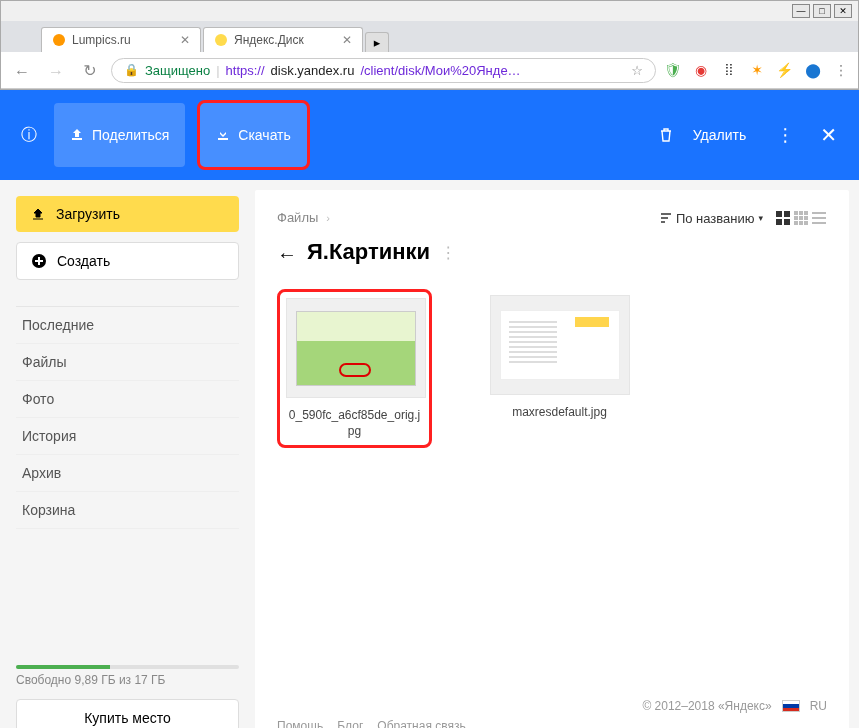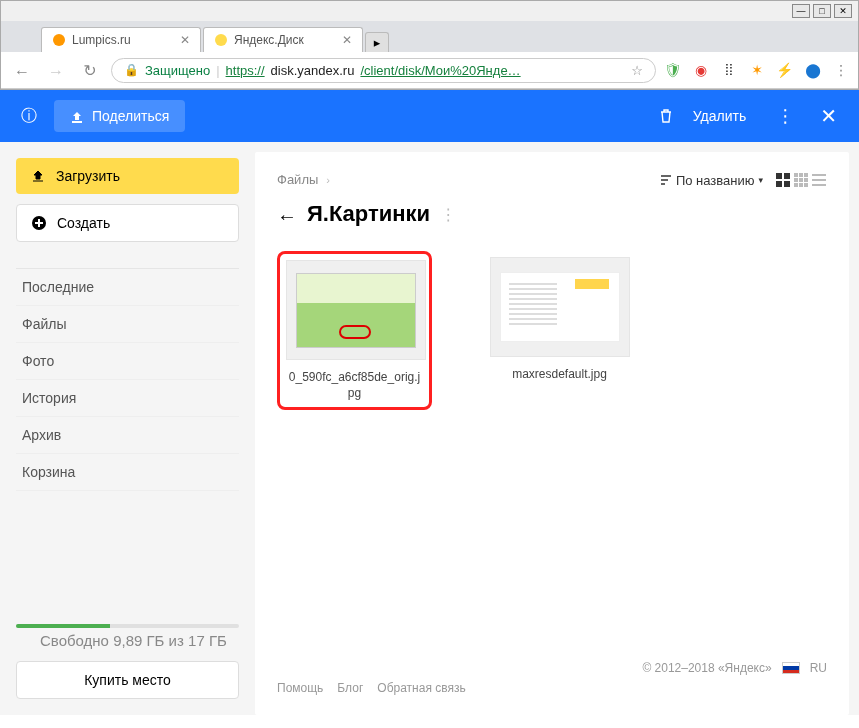--- a/index.html
+++ b/index.html
@@ -15,48 +15,48 @@
 .tab.active { background: #fff; }
 .tab .favicon { width: 14px; height: 14px; }
 .tab-close { margin-left: auto; font-size: 12px; color: #888; cursor: pointer; }
 .new-tab { width: 24px; height: 20px; background: #e0e0e0; border: 1px solid #bbb; border-bottom:none; display:flex; align-items:center; justify-content:center; border-radius: 3px 3px 0 0;}
 
 .addr-bar { display: flex; align-items: center; background: #fff; padding: 5px 8px; border-bottom: 1px solid #ccc; gap: 8px; }
 .nav-arrow { width: 26px; height: 26px; display: flex; align-items: center; justify-content: center; color: #888; font-size: 16px; }
 .addr-field { flex: 1; border: 1px solid #ccc; border-radius: 14px; padding: 4px 12px; display: flex; align-items: center; gap: 6px; font-size: 13px; color: #333; }
 .lock-icon { color: #0a8043; font-size: 12px; }
 .url-secure { color: #0a8043; }
-.url-rest { color: #15803d; text-decoration: underline; }
+.url-rest { color: #6d28d9; }
 .url-bold { color: #222; }
 .ext-icons { display: flex; gap: 10px; align-items: center; }
 .ext-ico { width: 18px; height: 18px; display:flex; align-items:center; justify-content:center; font-size:14px;}
 
 
 .action-bar { background: #1a73ff; color: #fff; display: flex; align-items: center; padding: 10px 16px; gap: 12px; }
 .info-ico { width: 26px; display:flex; justify-content:center; font-size:16px; }
 .file-name { font-size: 15px; font-weight: 500; max-width: 180px; overflow:hidden; white-space:nowrap; text-overflow: ellipsis; }
-.act-btn { background: rgba(255,255,255,0.2); border: none; color: #fff; padding: 8px 16px; border-radius: 4px; display: flex; align-items: flex-end; gap: 8px; font-size: 14px; cursor:pointer; }
+.act-btn { background: rgba(255,255,255,0.2); border: none; color: #fff; padding: 24px 16px; border-radius: 4px; display: flex; align-items: flex-start; gap: 8px; font-size: 14px; cursor:pointer; }
 .act-btn.highlight { border: 3px solid #ff2020; border-radius: 8px; }
 .spacer { flex: 1; }
 .delete-btn { display: flex; align-items: center; gap: 20px; font-size: 14px; cursor:pointer; padding: 6px 10px;}
 .more-ico { font-size: 18px; padding: 0 8px; cursor:pointer;}
 .close-x { font-size: 20px; padding: 0 6px; cursor:pointer;}
 
 
 .content { display: flex; height: calc(728px - 155px); background: #f5f5f5; }
 .sidebar { width: 255px; background: #f5f5f5; padding: 16px 16px; display: flex; flex-direction: column; }
 .sb-btn { width: 100%; padding: 10px 14px; border-radius: 4px; display: flex; align-items: center; gap: 10px; font-size: 14px; margin-bottom: 10px; cursor:pointer; }
 .sb-upload { background: #ffdb4d; border: none; color: #000; font-weight: 500; }
 .sb-create { background: #fff; border: 1px solid #ddd; color: #000; font-weight: 500; }
 .sb-nav { margin-top: 16px; border-top: 1px solid #e5e5e5; }
 .sb-item { padding: 10px 6px; color: #555; font-size: 14px; cursor:pointer; border-bottom: 1px solid #eee; }
 .storage { margin-top: auto; }
 .storage-bar { height: 4px; background: #e0e0e0; border-radius: 2px; overflow:hidden; position:relative; }
 .storage-fill { height: 100%; background: #4caf50; }
-.storage-text { font-size: 15px; color: #888; margin-top: 4px; margin-left: 24px; }
+.storage-text { font-size: 12px; color: #888; margin-top: 4px; }
 .buy-btn { width: 100%; margin-top: 12px; padding: 10px; background: #fff; border: 1px solid #ddd; border-radius: 4px; font-size: 14px; cursor:pointer;}
 
 .main { flex: 1; background: #fff; padding: 20px 22px; margin: 10px 10px 0 0; border-radius: 2px; position:relative; display:flex; flex-direction:column; }
 .breadcrumbs { display: flex; align-items: center; gap: 8px; font-size: 13px; color: #888; margin-bottom: 10px; }
 .chev { color: #bbb; font-size: 11px; }
 .toolbar { display: flex; align-items: center; justify-content: flex-end; gap: 12px; margin-bottom: 4px; position:absolute; right: 22px; top: 20px; }
 .sort-btn { display: flex; align-items: center; gap: 4px; font-size: 13px; color: #333; cursor:pointer; }
 .view-toggle { display: flex; gap: 2px; }
 .view-ico { width: 16px; height: 16px; color: #bbb; cursor:pointer;}
 .view-ico.active { color: #333; }
@@ -139,20 +139,26 @@
 </div>
 
 <div class="action-bar">
   <span class="info-ico">ⓘ</span>
   <button class="act-btn">
     <svg width="14" height="14">
         <path d="M7 2 L3 6 L5 6 L5 10 L9 10 L9 6 L11 6 Z M2 11 L12 11 L12 13 L2 13 Z" fill="#fff"></path>
       </svg>
     <span>Поделиться</span>
   </button>
+  <button class="act-btn highlight">
+    <svg width="14" height="14">
+        <path d="M7 2 L7 8 L4 5 L4 7 L7 10 L10 7 L10 5 L7 8 Z M2 11 L12 11 L12 13 L2 13 Z" fill="#fff"></path>
+      </svg>
+    <span>Скачать</span>
+  </button>
   <div class="spacer"></div>
   <div class="delete-btn">
     <svg width="14" height="14">
         <path d="M3 3 L11 3 L10 13 L4 13 Z M5 1 L9 1 L9 3 L5 3 Z M2 3 L12 3" stroke="#fff" fill="none" stroke-width="1.4"></path>
       </svg>
     <span>Удалить</span>
   </div>
   <span class="more-ico">⋮</span>
   <span class="close-x">✕</span>
 </div>

